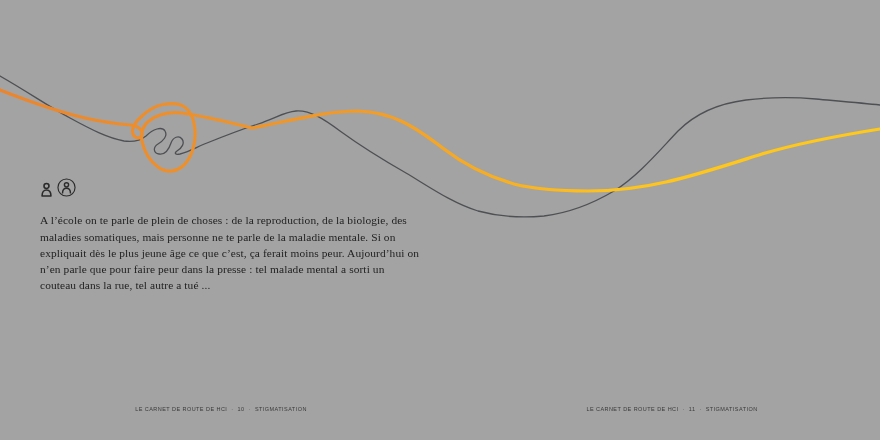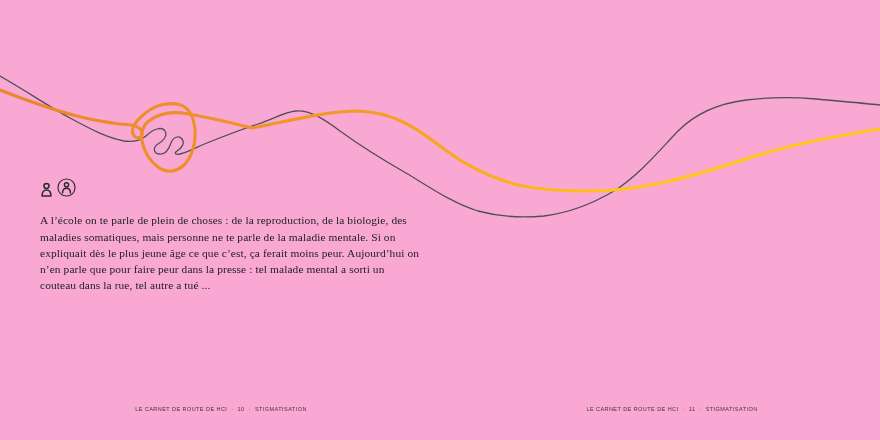--- a/index.html
+++ b/index.html
@@ -11,21 +11,21 @@
     width: 880px;
     height: 440px;
     position: relative;
     overflow: hidden;
     font-family: "Liberation Serif", "DejaVu Serif", serif;
     color: #1e1e1e;
   }
   .spread {
     position: absolute;
     inset: 0;
-    background: #f9a8d4;
+    background: #a3a3a3;
   }
   .artwork {
     position: absolute;
     top: 0;
     left: 0;
     width: 880px;
     height: 440px;
     pointer-events: none;
   }
   .speaker-icons {

